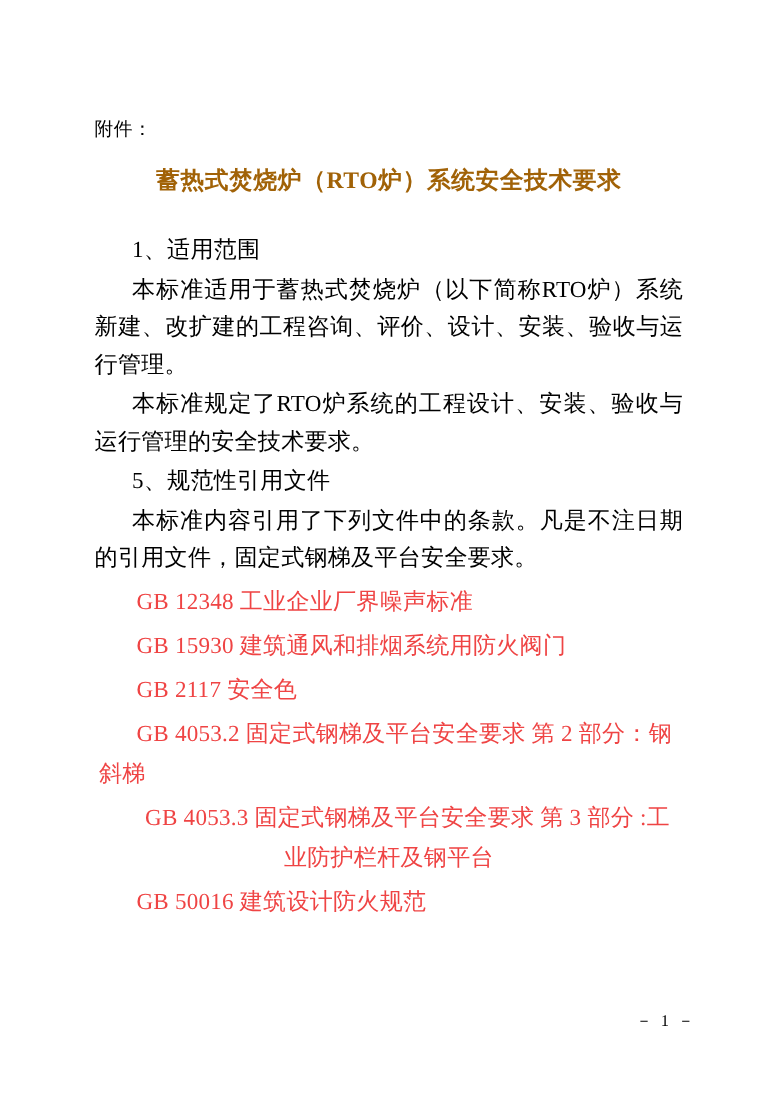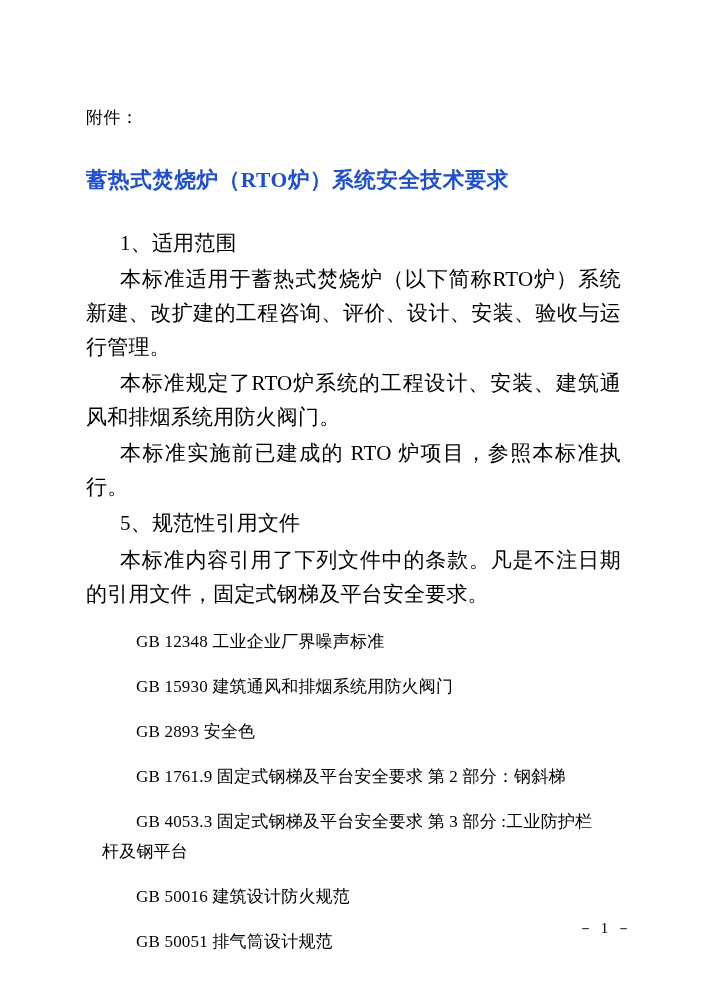--- a/index.html
+++ b/index.html
@@ -23,56 +23,57 @@
     position: absolute;
     left: 86px;
     top: 104px;
     width: 535px;
   }
   .attachment-label {
     font-size: 17px;
     line-height: 1.6;
     letter-spacing: 0.5px;
     color: #000;
-    margin-bottom: 34px;
+    margin-bottom: 18px;
   }
   .doc-title {
-    text-align: left;
+    text-align: center;
     font-size: 21.5px;
     font-weight: bold;
     letter-spacing: 0.6px;
     line-height: 1.45;
-    color: #1d4ed8;
+    color: #a16207;
     margin: 0 0 30px 0;
   }
   .doc-title .line2 {
     display: block;
   }
   p.body-text {
     font-size: 21px;
     line-height: 1.62;
     color: #000;
     margin: 0 0 2px 0;
     text-align: justify;
     text-justify: inter-ideograph;
     letter-spacing: 0.2px;
   }
   p.indent {
     text-indent: 34px;
   }
   p.listline {
-    font-size: 17px;
+    font-size: 21px;
     line-height: 1.72;
-    color: #000000;
-    margin: 16px;
+    color: #ef4444;
+    margin: 4px;
     text-indent: 34px;
     letter-spacing: 0.2px;
   }
   p.listline.hang {
     text-indent: 34px;
+    text-align: center;
   }
   .page-number {
     position: absolute;
     right: 74px;
     bottom: 62px;
     font-size: 15px;
     color: #000;
     letter-spacing: 2px;
   }
 </style>
@@ -83,30 +84,28 @@
   <div class="content">
 
     <div class="attachment-label">附件：</div>
 
     <div class="doc-title">
       <span>蓄热式焚烧炉（RTO炉）系统安全技术要求</span>
     </div>
 
     <p class="body-text indent">1、适用范围</p>
     <p class="body-text indent">本标准适用于蓄热式焚烧炉（以下简称RTO炉）系统新建、改扩建的工程咨询、评价、设计、安装、验收与运行管理。</p>
-    <p class="body-text indent">本标准规定了RTO炉系统的工程设计、安装、建筑通风和排烟系统用防火阀门。</p>
-    <p class="body-text indent">本标准实施前已建成的 RTO 炉项目，参照本标准执行。</p>
+    <p class="body-text indent">本标准规定了RTO炉系统的工程设计、安装、验收与运行管理的安全技术要求。</p>
 
     <p class="body-text indent">5、规范性引用文件</p>
     <p class="body-text indent">本标准内容引用了下列文件中的条款。凡是不注日期的引用文件，固定式钢梯及平台安全要求。</p>
 
     <p class="listline">GB 12348  工业企业厂界噪声标准</p>
     <p class="listline">GB 15930    建筑通风和排烟系统用防火阀门</p>
-    <p class="listline">GB 2893  安全色</p>
-    <p class="listline">GB 1761.9  固定式钢梯及平台安全要求  第 2 部分：钢斜梯</p>
+    <p class="listline">GB 2117  安全色</p>
+    <p class="listline">GB 4053.2  固定式钢梯及平台安全要求  第 2 部分：钢斜梯</p>
     <p class="listline hang">GB 4053.3  固定式钢梯及平台安全要求  第 3 部分 :工业防护栏杆及钢平台</p>
     <p class="listline">GB 50016  建筑设计防火规范</p>
-    <p class="listline">GB 50051  排气筒设计规范</p>
 
   </div>
 
   <div class="page-number">－ 1 －</div>
 </div>
 
 </body></html>

